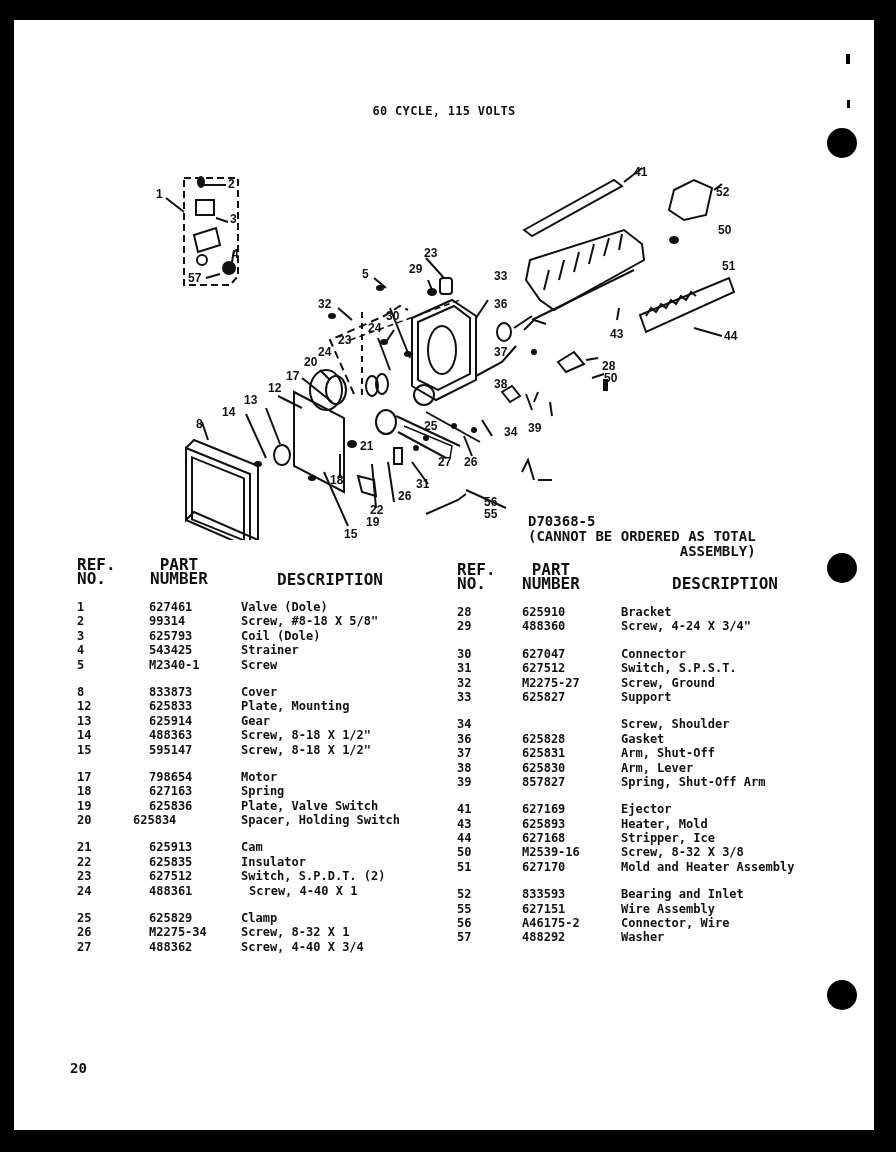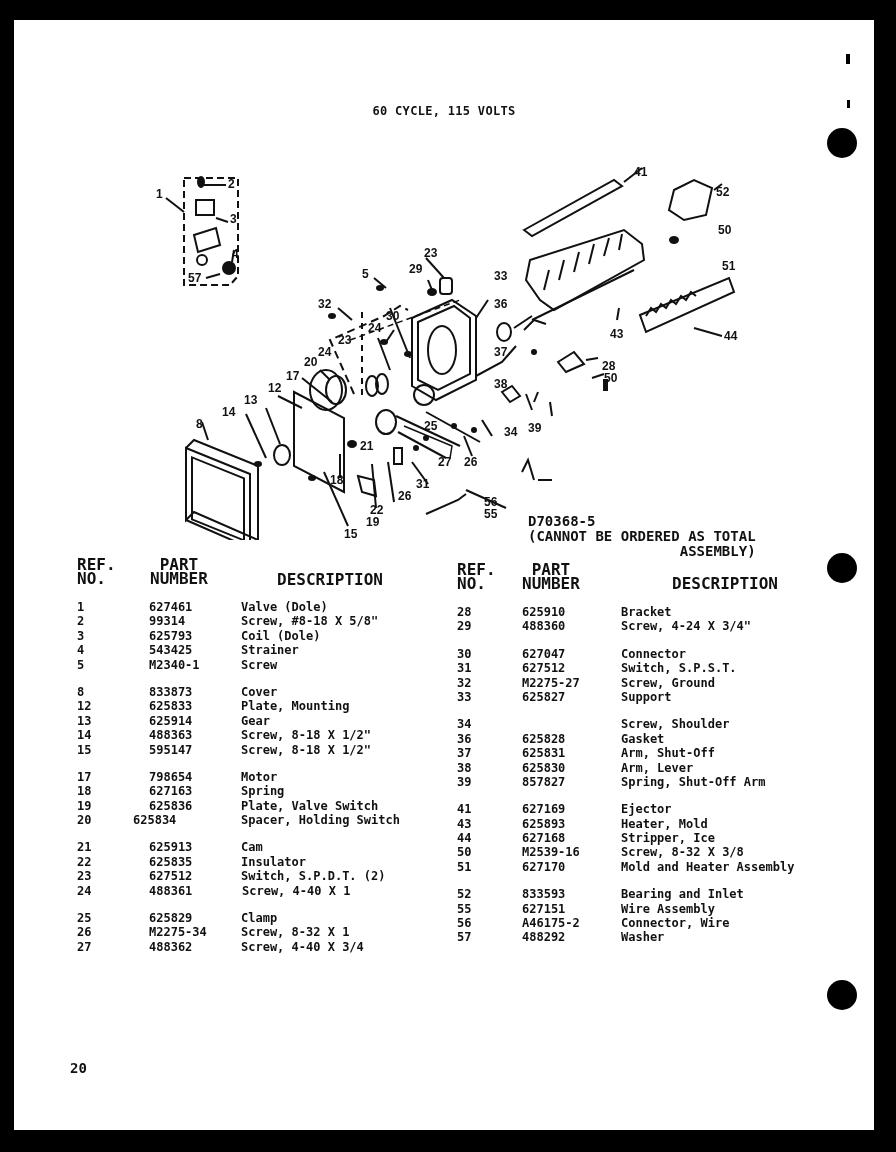--- a/index.html
+++ b/index.html
@@ -299,21 +299,21 @@
         <span style="left:164px">Insulator</span>
       </div>
     <div class="row">
         <span style="left:0">23</span>
         <span style="left:72px">627512</span>
         <span style="left:164px">Switch, S.P.D.T. (2)</span>
       </div>
     <div class="row">
         <span style="left:0">24</span>
         <span style="left:72px">488361</span>
-        <span style="left:165px">Screw, 4-40 X 1</span>
+        <span style="left:172px">Screw, 4-40 X 1</span>
       </div>
     <div class="gap"></div>
     <div class="row">
         <span style="left:0">25</span>
         <span style="left:72px">625829</span>
         <span style="left:164px">Clamp</span>
       </div>
     <div class="row">
         <span style="left:0">26</span>
         <span style="left:72px">M2275-34</span>

